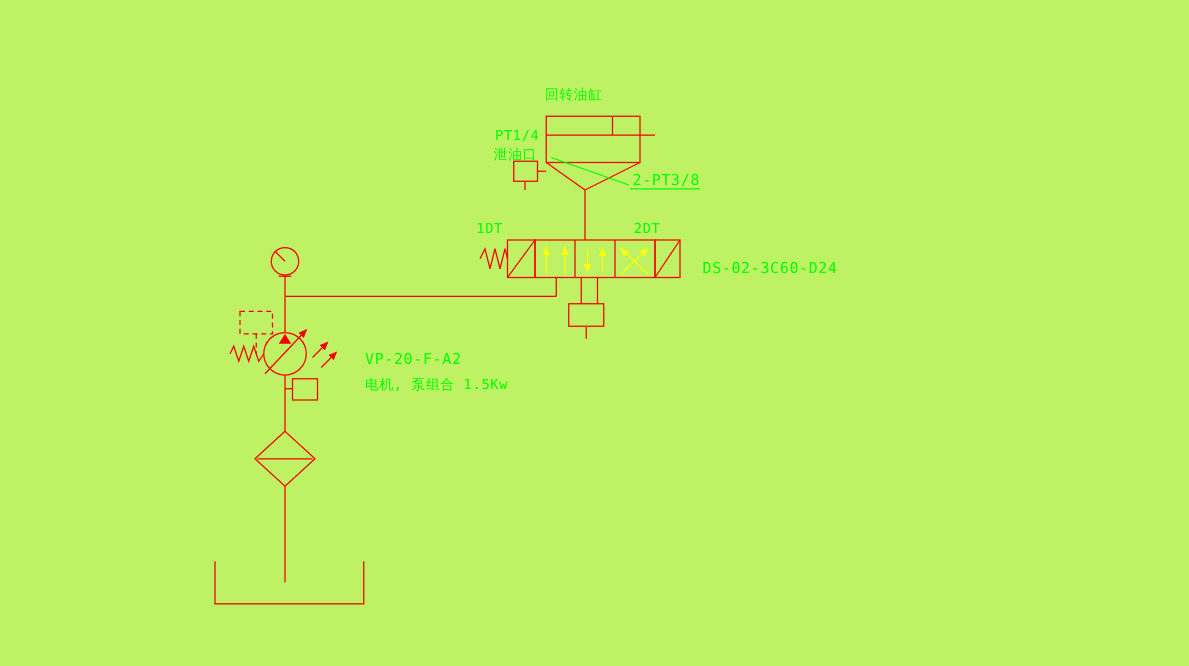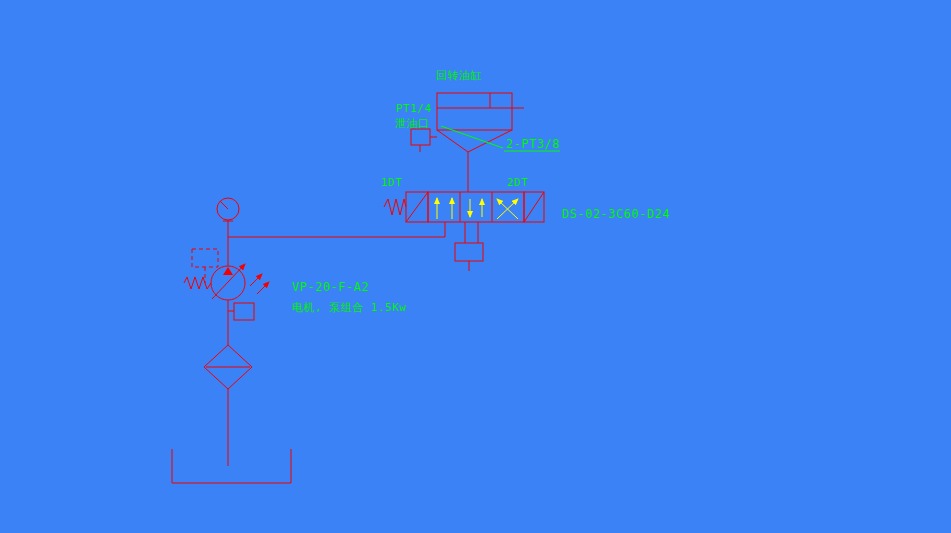--- a/index.html
+++ b/index.html
@@ -4,21 +4,21 @@
 <style>
   html, body {
     margin: 0;
     padding: 0;
     background: #000;
   }
   .cad-canvas {
     position: relative;
     width: 951px;
     height: 533px;
-    background: #3b82f6;
+    background: #bef264;
     overflow: hidden;
     font-family: "DejaVu Sans Mono", monospace;
   }
   svg { display: block; }
   .line   { stroke: #f40000; stroke-width: 1; fill: none; }
   .dashed { stroke: #f40000; stroke-width: 1; fill: none; stroke-dasharray: 4 3; }
   .gline  { stroke: #00ff00; stroke-width: 1; fill: none; }
   .yline  { stroke: #ffff00; stroke-width: 1; fill: none; }
   .rfill  { fill: #f40000; }
   .lbl {

